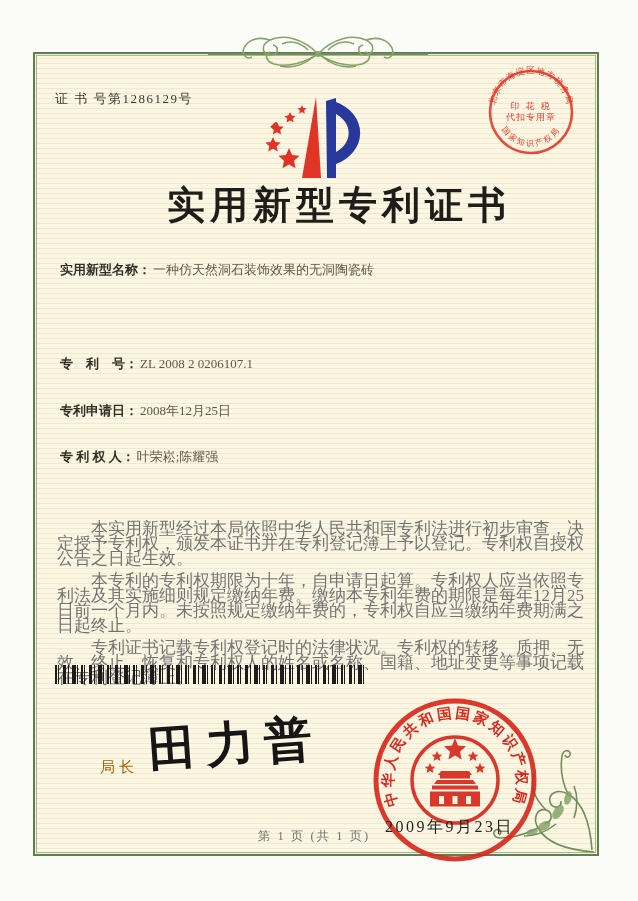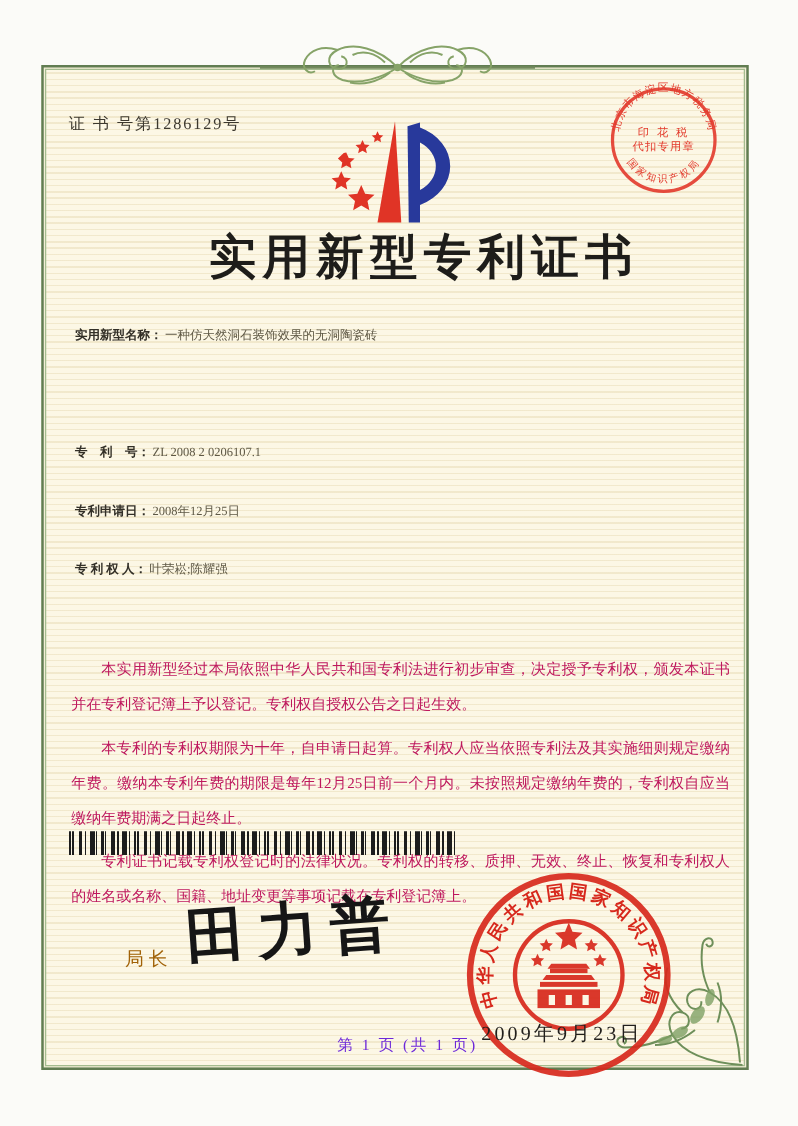--- a/index.html
+++ b/index.html
@@ -25,28 +25,28 @@
     font-size:13px;color:#3c382e;letter-spacing:1.5px;
   }
   .logo{position:absolute;left:243px;top:94px;width:180px;height:96px;}
   .stamp{position:absolute;left:483px;top:64px;width:96px;height:96px;}
   .title{
     position:absolute;left:33px;top:180px;width:562px;
     text-align:center;font-size:38px;font-weight:bold;color:#1e1d1a;
     letter-spacing:5px;
     margin-left:25px;
   }
-  .field-row{position:absolute;left:60px;width:520px;font-size:10px;white-space:nowrap;}
+  .field-row{position:absolute;left:60px;width:520px;font-size:13px;white-space:nowrap;}
   .field-label{font-weight:bold;color:#322f27;}
   .field-value{color:#5e5845;padding-left:2px;}
   .row-0{top:261px}.row-1{top:309px}.row-2{top:355px}
   .row-3{top:402px}.row-4{top:448px}.row-5{top:492px}
   .body-text{
     position:absolute;left:57px;top:521px;width:527px;
-    font-size:12px;line-height:28px;color:#be185d;text-align:justify;
+    font-size:17px;line-height:15px;color:#737373;text-align:justify;
   }
   .body-text p{margin:0 0 7px 0;text-indent:2em;}
   .barcode{
     position:absolute;left:55px;top:665px;width:310px;height:19px;
     background-image:repeating-linear-gradient(90deg,
       #1c1c1c 0px,#1c1c1c 2px, rgba(0,0,0,0) 2px, rgba(0,0,0,0) 3px,
       #1c1c1c 3px,#1c1c1c 4px, rgba(0,0,0,0) 4px, rgba(0,0,0,0) 8px,
       #1c1c1c 8px,#1c1c1c 11px, rgba(0,0,0,0) 11px, rgba(0,0,0,0) 13px,
       #1c1c1c 13px,#1c1c1c 14px, rgba(0,0,0,0) 14px, rgba(0,0,0,0) 17px,
       #1c1c1c 17px,#1c1c1c 21px, rgba(0,0,0,0) 21px, rgba(0,0,0,0) 22px,
@@ -60,22 +60,22 @@
     position:absolute;left:148px;top:712px;
     font-size:48px;color:#161616;letter-spacing:10px;
     transform:rotate(-4deg);font-weight:600;
   }
   .seal{position:absolute;left:370px;top:695px;width:170px;height:170px;}
   .seal-date{
     position:absolute;left:385px;top:817px;
     font-size:16px;color:#211f1c;letter-spacing:2.5px;z-index:5;
   }
   .footer{
-    position:absolute;left:45px;top:828px;width:562px;text-align:center;
-    font-size:12.5px;color:#6d28d9;letter-spacing:2px;
+    position:absolute;left:33px;top:828px;width:562px;text-align:center;
+    font-size:12.5px;color:#737373;letter-spacing:2px;
   }
   .orn-top{position:absolute;left:208px;top:28px;width:220px;height:52px;}
   .orn-corner{position:absolute;left:486px;top:734px;width:110px;height:120px;}
 </style>
 </head>
 <body>
 
 <div class="page">
 
   <div class="frame"></div>

